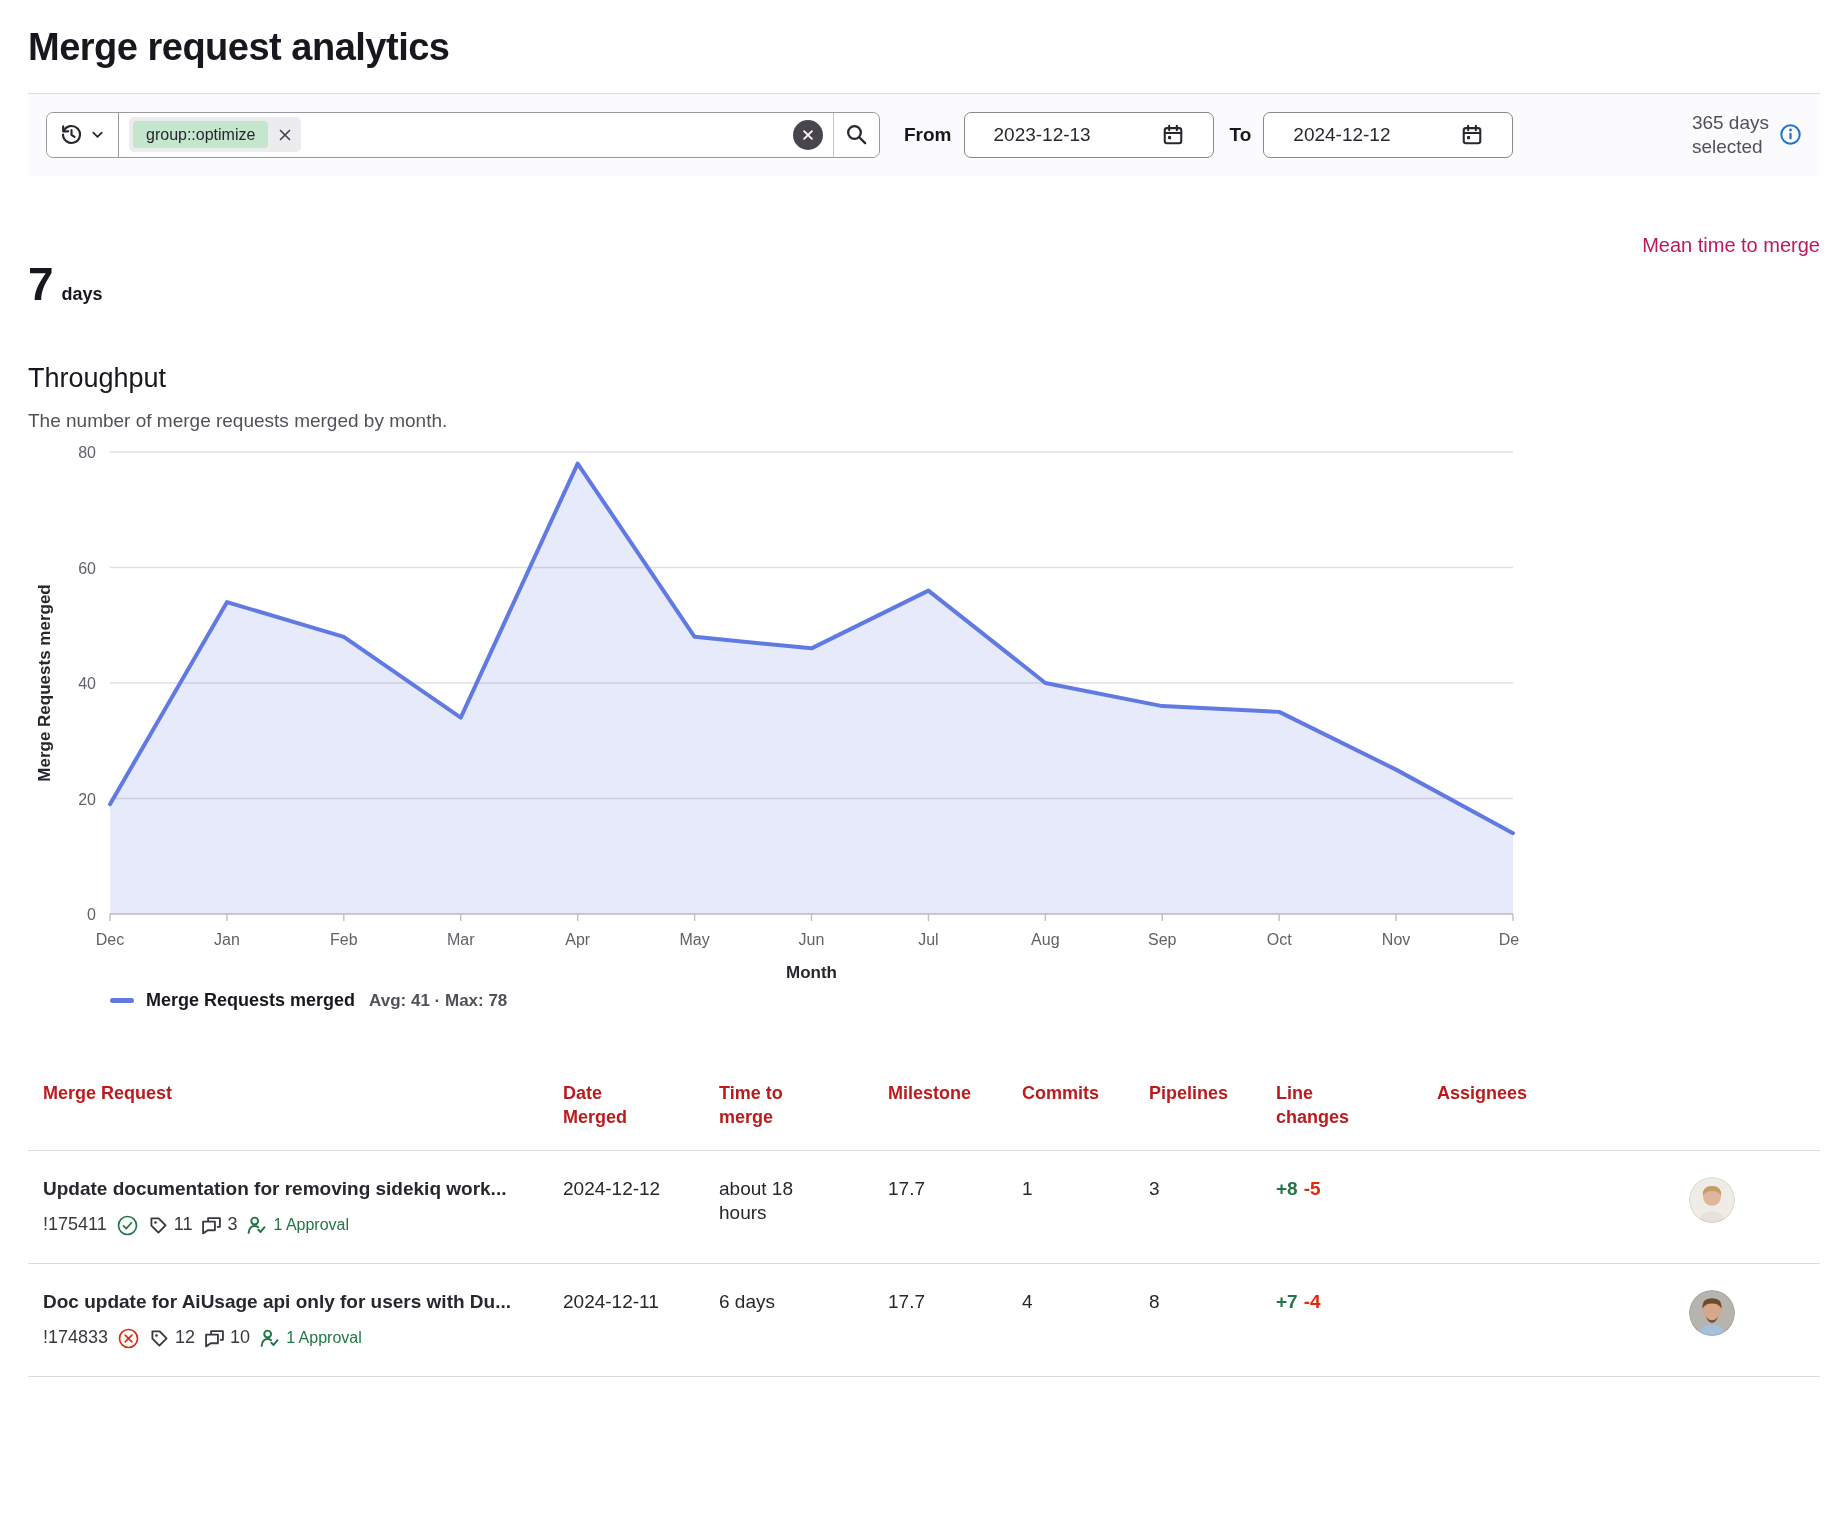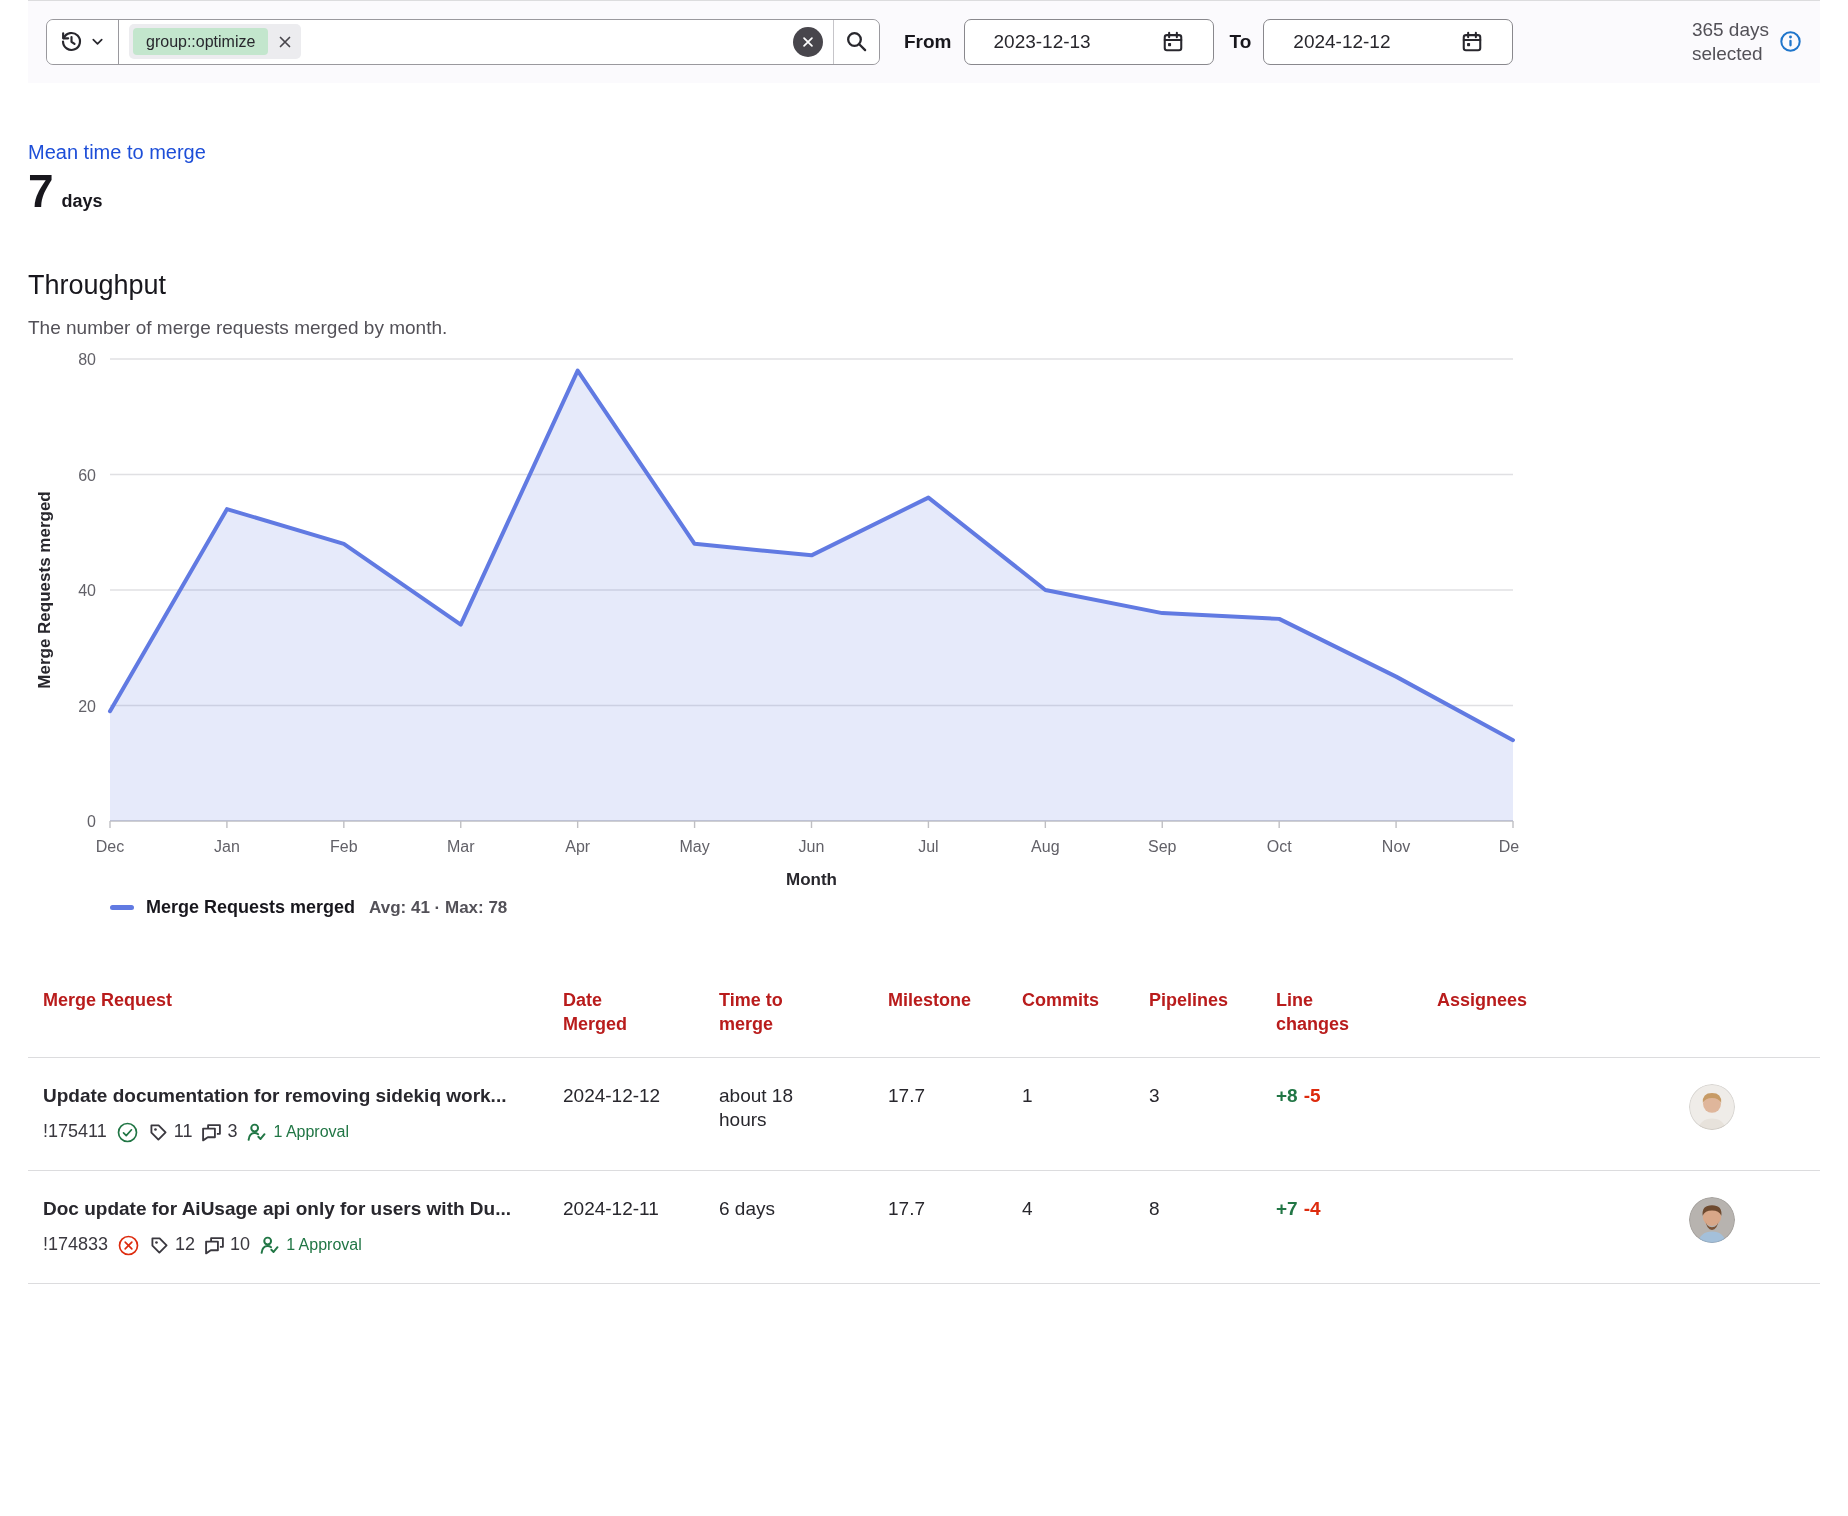--- a/index.html
+++ b/index.html
@@ -21,21 +21,21 @@
   .seg-search { width:46px; background:#fff; border:none; border-left:1px solid #c6c5c9; border-radius:0 7px 7px 0; display:flex; align-items:center; justify-content:center; cursor:pointer; }
   .flt-label { font-size:19px; font-weight:700; color:#18171d; }
   .ml24{ margin-left:24px; } .ml12{ margin-left:12px; } .ml16{ margin-left:16px; }
   .date-field { width:250px; height:46px; border:1px solid #89888d; border-radius:7px; background:#fff; display:flex; align-items:center; padding:0 29px; font-size:19px; color:#28272d; cursor:pointer; }
   .date-field .cal { margin-left:auto; }
   .range-summary { margin-left:auto; display:flex; align-items:center; gap:10px; }
   .range-text { font-size:19px; color:#535158; line-height:1.25; }
 
   
   .metric-block { margin-top:58px; }
-  .metric-label { font-size:20px; color:#1d4ed8; }
+  .metric-label { font-size:20px; color:#be185d;text-align:right; }
   .metric-value-row { display:flex; align-items:baseline; gap:8px; margin-top:2px; }
   .metric-value { font-size:46px; font-weight:800; color:#18171d; line-height:1.1; }
   .metric-unit { font-size:18px; font-weight:700; color:#18171d; }
 
   
   .tp-heading { font-size:27px; font-weight:400; color:#18171d; margin-top:54px; }
   .tp-desc { font-size:19px; color:#535158; margin-top:16px; }
   .chart-wrap { margin-top:4px; }
   svg.chart { display:block; }
   .tick { font-family:"Liberation Sans",sans-serif; font-size:16px; fill:#626168; }
@@ -61,20 +61,21 @@
   .ttm-val { display:inline-block; max-width:95px; }
   .add { color:#217645; font-weight:700; } .del { color:#dd2b0e; font-weight:700; margin-left:6px; }
   .avatar { display:block; width:46px; height:46px; margin-left:252px; border-radius:50%; overflow:hidden; }
   .icn { display:inline-flex; align-items:center; justify-content:center; flex:none; }
 </style>
 </head>
 <body>
 
 <div class="page">
 
+  <h1 class="page-title">Merge request analytics</h1>
 
   <section class="filter-section">
     <div class="search-group">
       <button class="seg-history">
         <span class="icn">
           <svg width="23" height="23" viewBox="0 0 16 16" fill="none" stroke="#28272d" stroke-width="1.5" stroke-linecap="round" stroke-linejoin="round">
             <path d="M2.2 2.3v3.5h3.5"></path>
             <path d="M2.6 5.6A5.9 5.9 0 1 1 2.1 8"></path>
             <path d="M8 4.9v3.3l2.1 1.5"></path>
           </svg>

